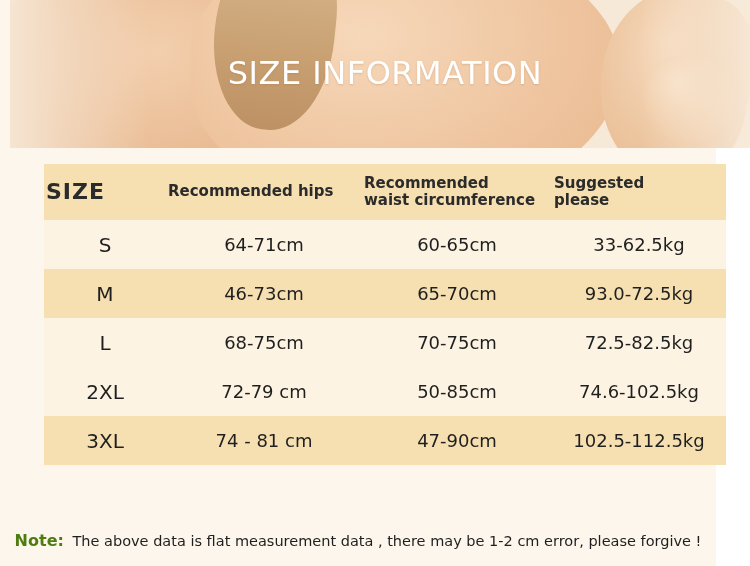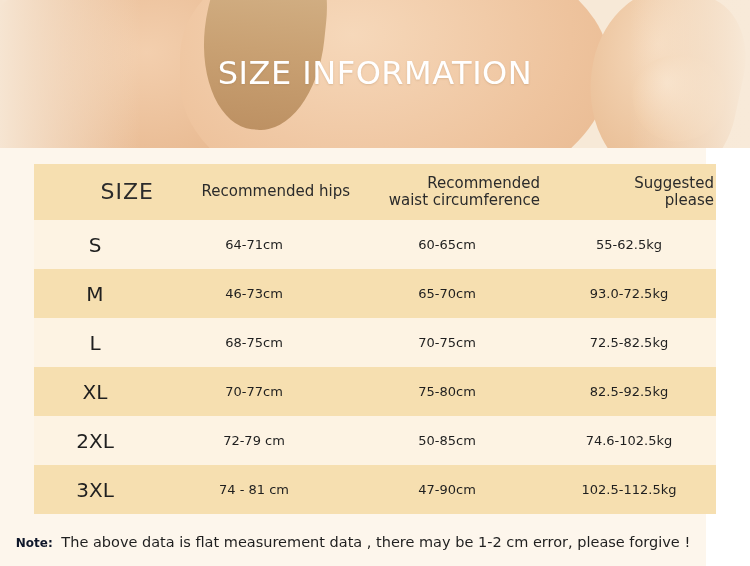--- a/index.html
+++ b/index.html
@@ -11,20 +11,21 @@
     width: 750px;
     height: 566px;
     font-family: "DejaVu Sans", sans-serif;
     overflow: hidden;
   }
   .page {
     position: relative;
     width: 706px;
     height: 566px;
     background: #fdf6ec;
+    padding-left: 10px;
   }
 
   
   .hero {
     position: relative;
     width: 750px;
     height: 148px;
     overflow: hidden;
     background: #f7e9d7;
   }
@@ -120,59 +121,59 @@
     table-layout: fixed;
   }
   table.size-table col.c1 { width: 122px; }
   table.size-table col.c2 { width: 196px; }
   table.size-table col.c3 { width: 190px; }
   table.size-table col.c4 { width: 174px; }
 
   table.size-table tr.head th {
     background: #f6dfb0;
     color: #2b2b2b;
-    font-weight: 400;
+    font-weight: 700;
     height: 48px;
     padding: 4px 2px;
-    text-align: right;
+    text-align: left;
     vertical-align: middle;
     line-height: 1.15;
     font-size: 15px;
   }
   table.size-table tr.head th.size-head {
     font-size: 22px;
     letter-spacing: 1px;
   }
   table.size-table td {
     height: 49px;
     text-align: center;
     vertical-align: middle;
-    font-size: 13px;
+    font-size: 18px;
     color: #1f1f1f;
     padding: 0 2px;
   }
   table.size-table tr.odd td { background: #f6dfb0; }
   table.size-table tr.even td { background: #fdf3e3; }
   table.size-table td.size-cell { font-size: 20px; }
 
   
   .note {
     position: absolute;
     left: 0;
     right: 0;
     bottom: 16px;
     text-align: center;
     white-space: nowrap;
     font-size: 14.5px;
     color: #1f1f1f;
   }
   .note .note-label {
-    color: #0f172a;
+    color: #4d7c0f;
     font-weight: 700;
-    font-size: 12px;
+    font-size: 16px;
     margin-right: 4px;
   }
 </style>
 </head>
 <body>
 
 <div class="page">
 
   <div class="hero">
     <div class="skin-left"></div>
@@ -205,40 +206,34 @@
             <span>Suggested</span><br>
             <span>please</span>
           </th>
         </tr>
       </thead>
       <tbody>
         <tr class="even">
           <td class="size-cell">S</td>
           <td>64-71cm</td>
           <td>60-65cm</td>
-          <td>55-62.5kg</td>
+          <td>33-62.5kg</td>
         </tr>
         <tr class="odd">
           <td class="size-cell">M</td>
           <td>46-73cm</td>
           <td>65-70cm</td>
           <td>93.0-72.5kg</td>
         </tr>
         <tr class="even">
           <td class="size-cell">L</td>
           <td>68-75cm</td>
           <td>70-75cm</td>
           <td>72.5-82.5kg</td>
         </tr>
-        <tr class="odd">
-          <td class="size-cell">XL</td>
-          <td>70-77cm</td>
-          <td>75-80cm</td>
-          <td>82.5-92.5kg</td>
-        </tr>
         <tr class="even">
           <td class="size-cell">2XL</td>
           <td>72-79 cm</td>
           <td>50-85cm</td>
           <td>74.6-102.5kg</td>
         </tr>
         <tr class="odd">
           <td class="size-cell">3XL</td>
           <td>74 - 81 cm</td>
           <td>47-90cm</td>

